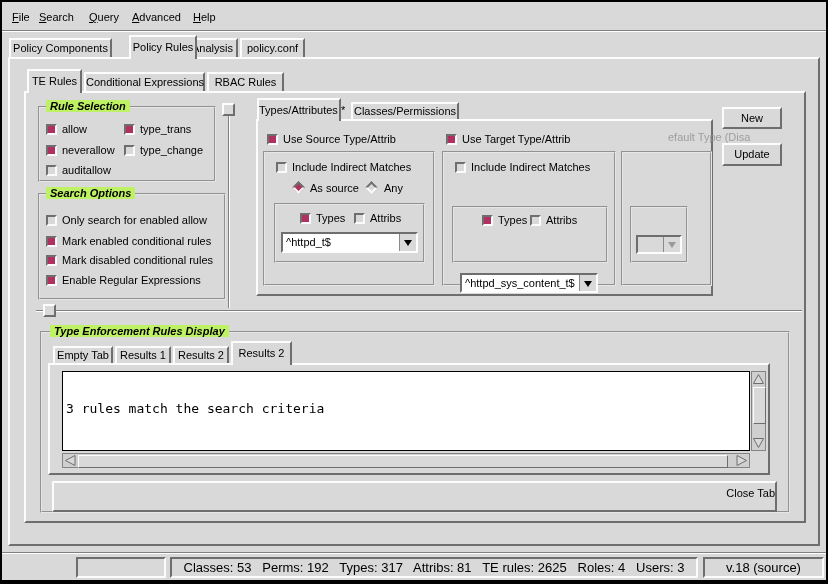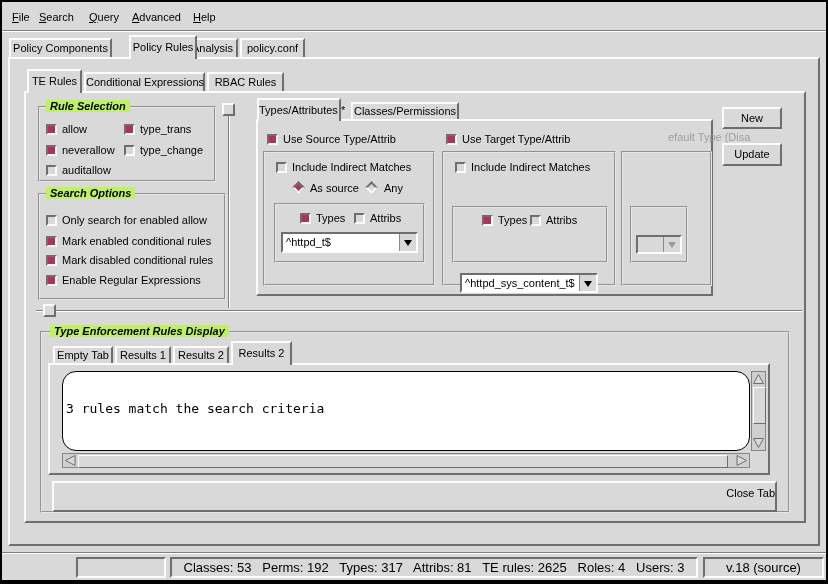--- a/index.html
+++ b/index.html
@@ -151,21 +151,21 @@
 
   <div class="groove" style="left:40px;top:331px;width:750px;height:182px;"></div>
   <div class="frame-label" style="left:50px;top:325px;">Type Enforcement Rules Display</div>
 
   <div class="raised" style="left:48px;top:363px;width:722px;height:112px;"></div>
   <div class="tab" style="left:53px;top:346px;width:60px;height:17px;line-height:15px;">Empty Tab</div>
   <div class="tab" style="left:115px;top:346px;width:56px;height:17px;line-height:15px;">Results 1</div>
   <div class="tab" style="left:173px;top:346px;width:56px;height:17px;line-height:15px;">Results 2</div>
   <div class="tab active" style="left:231px;top:341px;width:61px;height:24px;line-height:21px;">Results 2</div>
 
-  <div class="textarea" style="left:62px;top:371px;width:688px;height:80px;border-radius:14px;">
+  <div class="textarea" style="left:62px;top:371px;width:688px;height:80px;">
     <div>3 rules match the search criteria</div>
     <div>&nbsp;</div>
     
     
     
   </div>
 
   <div class="scroll" style="left:751px;top:371px;width:15px;height:80px;">
     <svg class="sarrow" style="left:0;top:1px;" width="13" height="13" viewBox="0 0 13 13">
         <polygon points="6.5,1.5 11.5,10.5 1.5,10.5" fill="#d9d9d9" stroke="#6e6e6e" stroke-width="1"></polygon>

